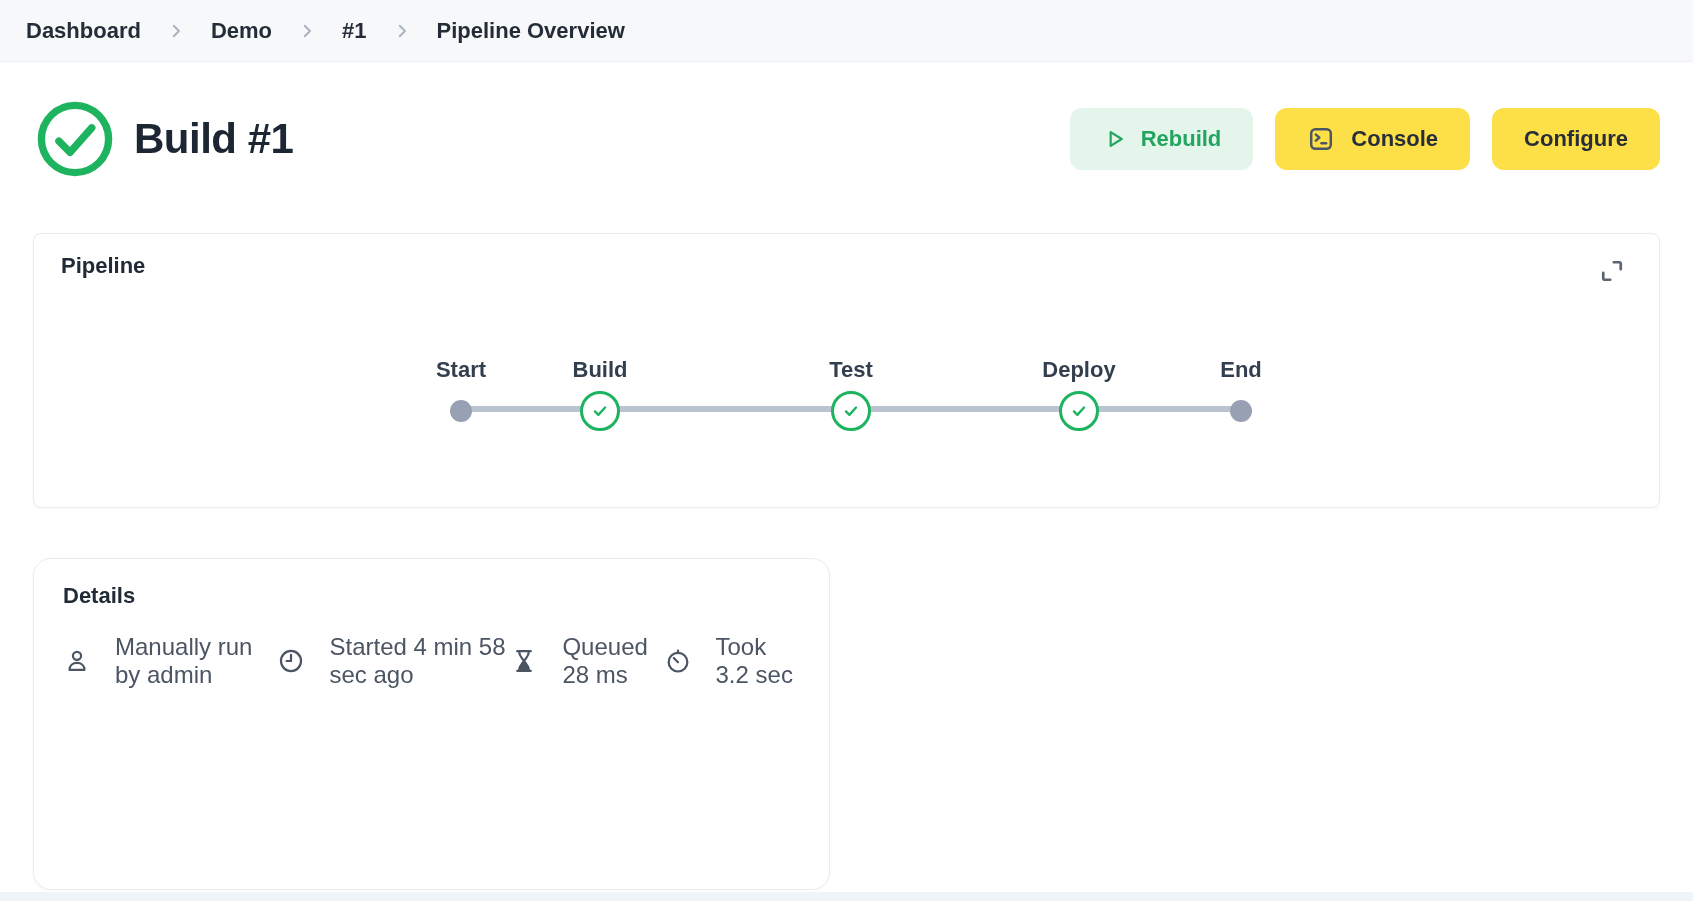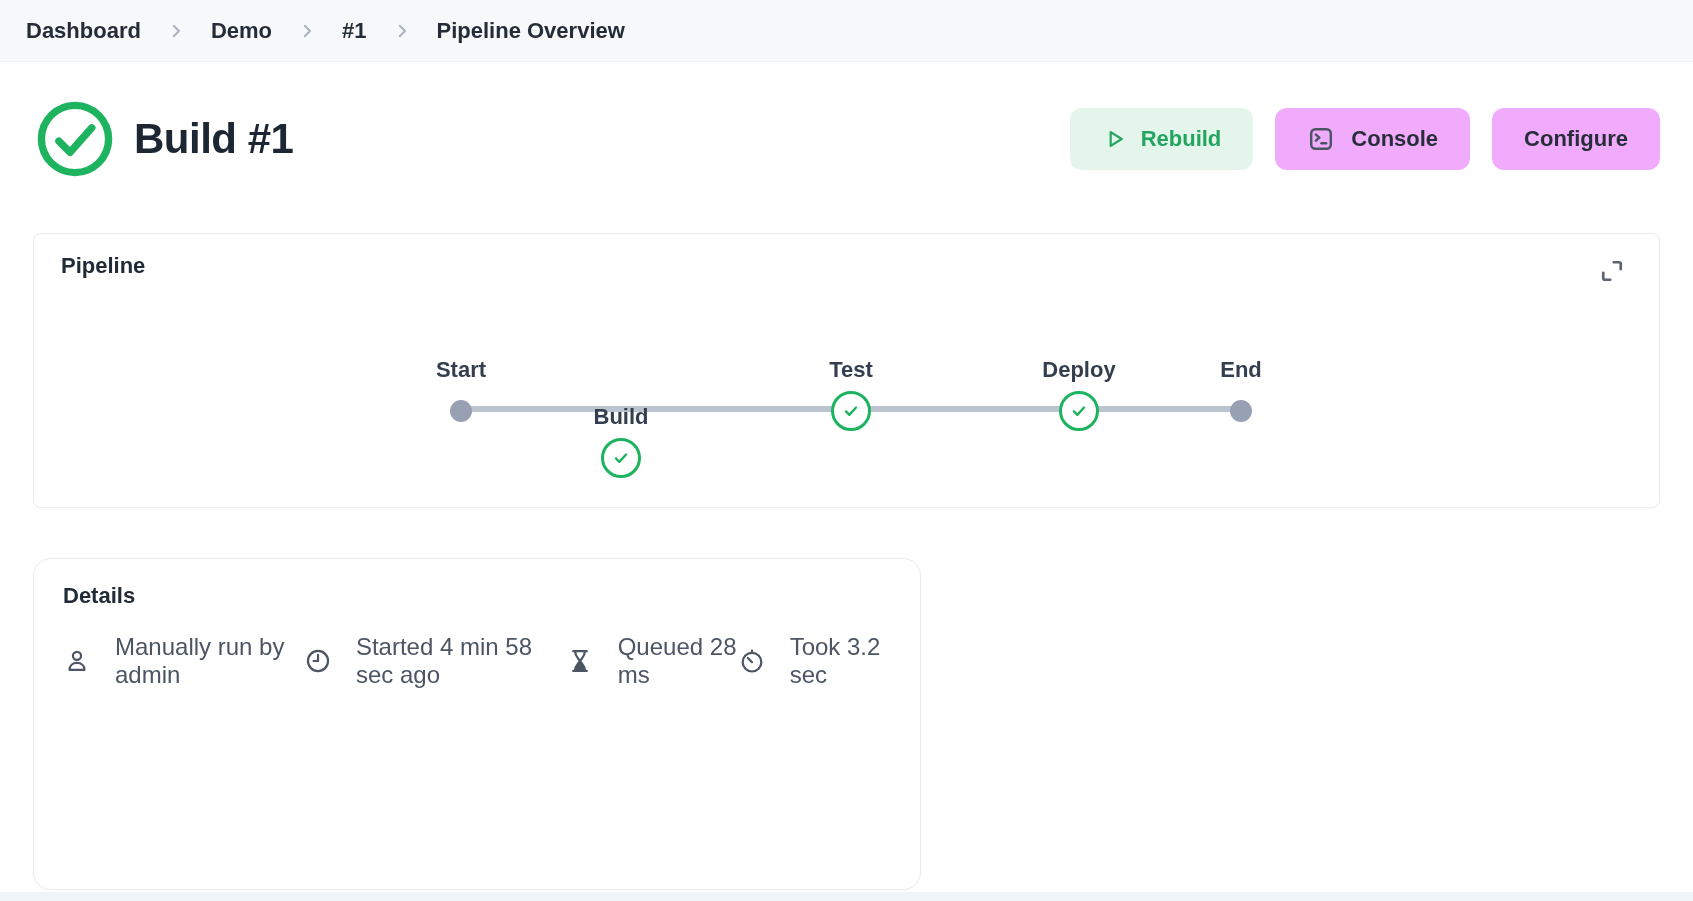--- a/index.html
+++ b/index.html
@@ -39,21 +39,21 @@
   }
   .header-actions { display:flex; align-items:center; gap:22px; }
   .btn {
     display:flex; align-items:center; gap:13px;
     height:62px; border:none; border-radius:12px;
     font-family:"Liberation Sans", sans-serif;
     font-size:22px; font-weight:700; cursor:pointer;
     padding:3px 32px; white-space:nowrap;
   }
   .btn-rebuild { background:#e4f6eb; color:#23a45f; }
-  .btn-plain   { background:#f0abfc; color:#272e39;gap:16px; }
+  .btn-plain   { background:#fde047; color:#272e39;gap:16px; }
 
   
   .card {
     position:absolute; background:#ffffff;
     border:1px solid #e9ebf1; border-radius:8px;
     box-shadow:0 1px 3px rgba(40,50,80,0.03);
   }
   .card-title { font-size:22px; font-weight:700; color:#212b38; }
 
   
@@ -84,27 +84,27 @@
   .node-success {
     width:40px; height:40px; border-radius:50%;
     background:#ffffff; border:3px solid #1db35f;
     display:flex; align-items:center; justify-content:center;
     cursor:pointer;
   }
   .node-terminal {
     width:22px; height:22px; border-radius:50%; background:#98a1b3;
   }
   .stage-1 { left:427px; }
-  .stage-2 { left:587px;margin-top:47px; }
+  .stage-2 { left:566px; }
   .stage-3 { left:817px; }
   .stage-4 { left:1045px; }
   .stage-5 { left:1207px; }
 
   
-  .details-card { left:33px; top:558px; width:888px; height:332px; border-radius:18px; padding:24px 29px; }
+  .details-card { left:33px; top:558px; width:797px; height:332px; border-radius:18px; padding:24px 29px; }
   .details-rows { margin-top:22px; display:flex; flex-direction:row; }
   .detail-row { display:flex; align-items:center; gap:24px; height:60px; }
   .detail-icon { width:28px; height:28px; flex:0 0 28px; display:block; color:#4b5563; }
   .detail-text { font-size:24px; color:#4b5563; }
 
   .bottom-strip {
     position:absolute; left:0; bottom:0; width:1693px; height:9px;
     background:#eff4f8;
   }
 

